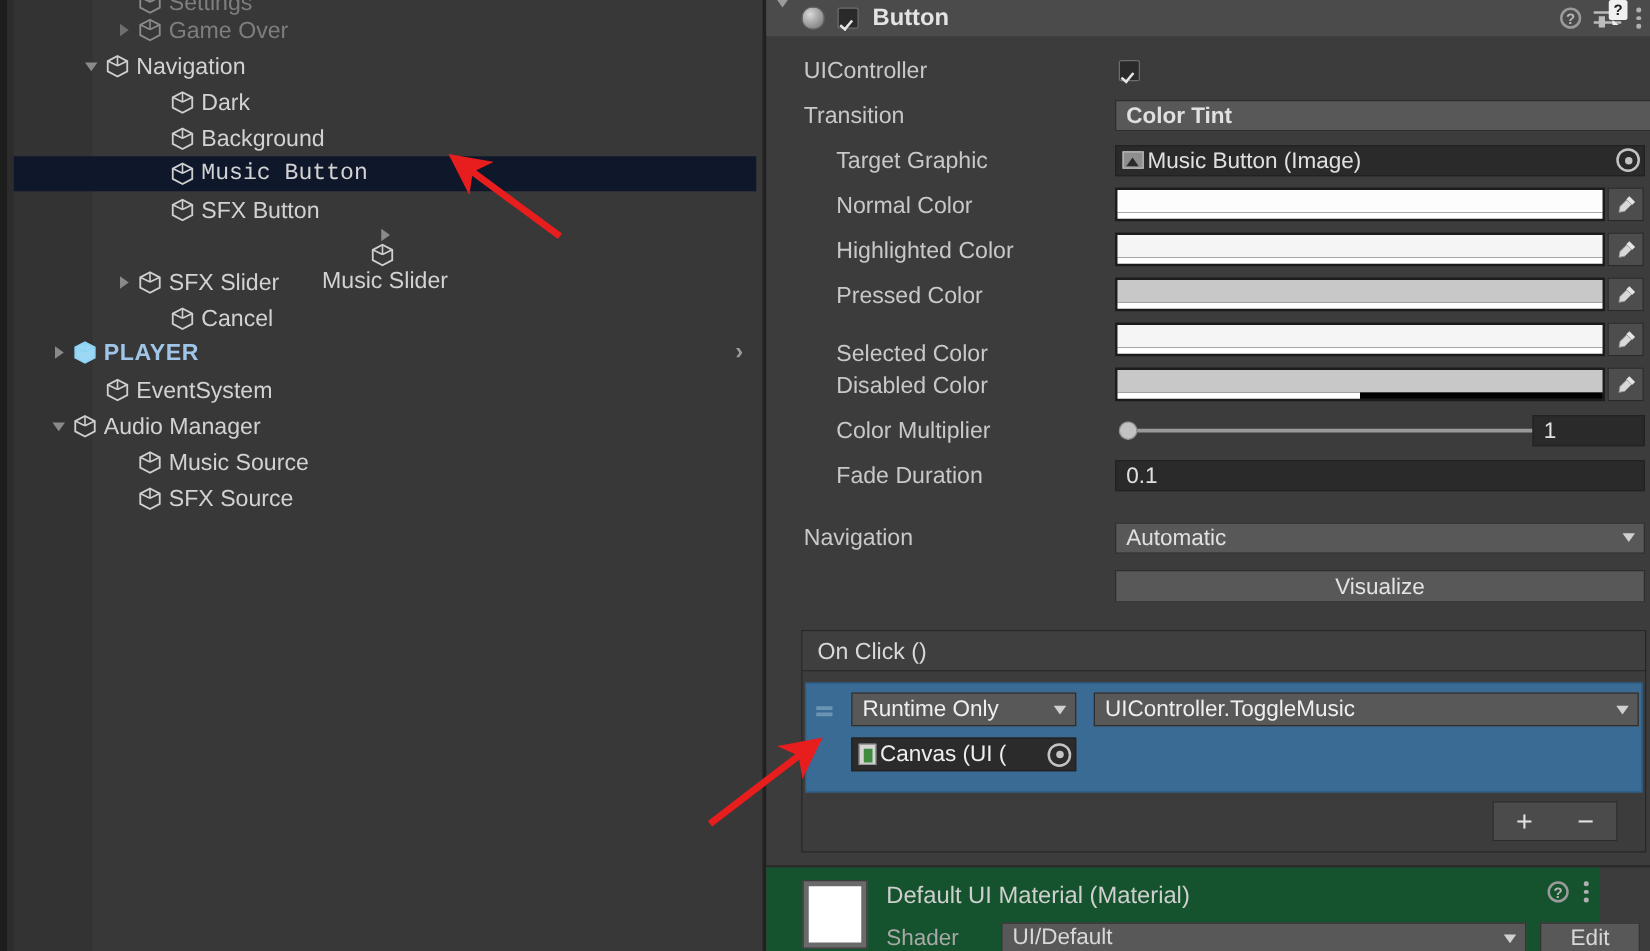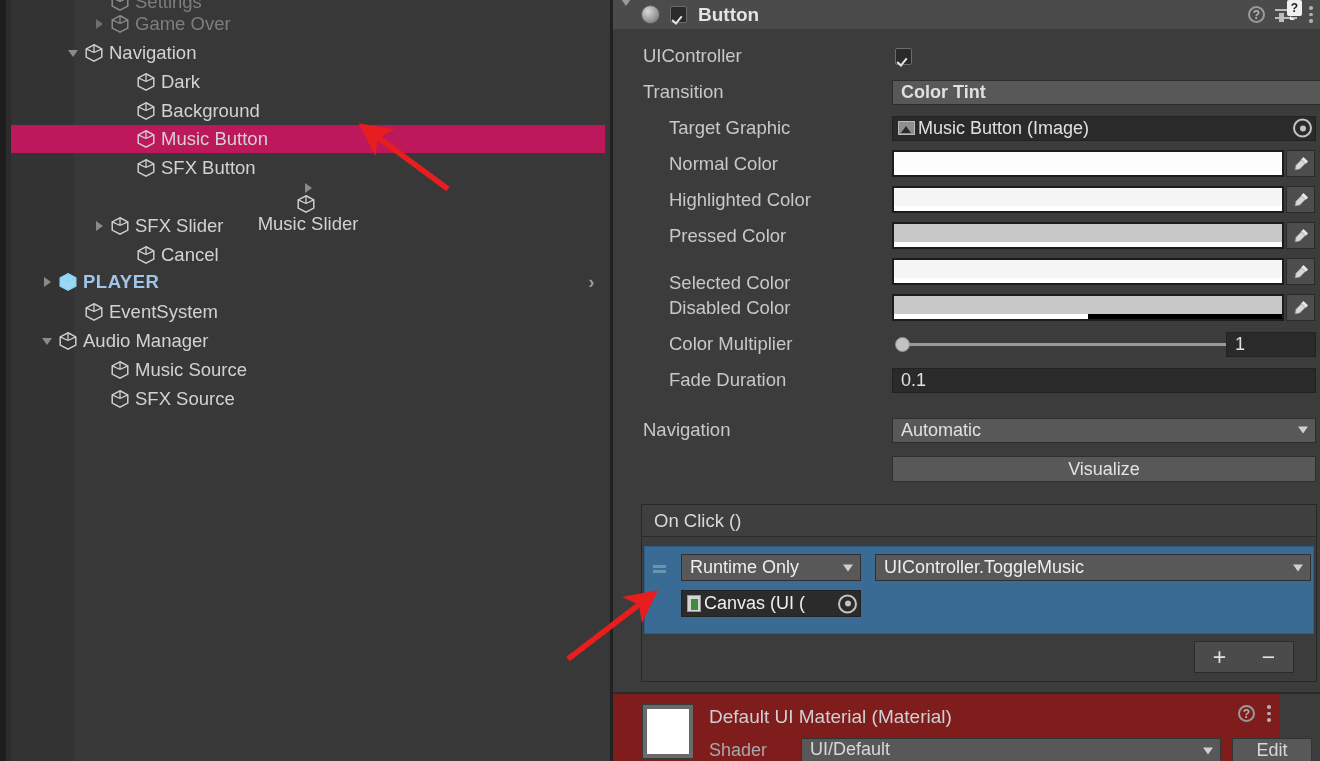--- a/index.html
+++ b/index.html
@@ -27,21 +27,21 @@
   .h-left-band {
     position: absolute; left: 11px; top: 0; width: 63px; height: 761px;
     background: #333333;
   }
   .h-rows { position: absolute; left: 0; top: 0; width: 610px; height: 761px; }
   .h-row {
     position: absolute; left: 11px; width: 594px; height: 28px;
     display: flex; align-items: center;
     font-size: 18.5px; color: #d2d2d2; white-space: nowrap;
   }
-  .h-row.sel { background: #be185d; }
+  .h-row.sel { background: #0f172a; font-family: Liberation Mono, monospace; }
   .h-row.dim { color: #7e7e7e; }
   .h-row.prefab { color: #9fc6e8; font-weight: bold; letter-spacing: .5px; }
   .tw {
     width: 20px; min-width: 20px; height: 28px;
     display: flex; align-items: center; justify-content: center;
   }
   .tri-r { width: 0; height: 0; border-left: 7px solid #8a8a8a;
            border-top: 5px solid transparent; border-bottom: 5px solid transparent; }
   .tri-d { width: 0; height: 0; border-top: 7px solid #8a8a8a;
            border-left: 5px solid transparent; border-right: 5px solid transparent; }
@@ -225,21 +225,21 @@
     color: #e0e0e0; font-size: 23px;
   }
 
   
   .mat-sep {
     position: absolute; left: 613px; top: 692px; width: 707px; height: 2px;
     background: #2a2a2a;
   }
   .mat-block {
     position: absolute; left: 613px; top: 694px; width: 667px; height: 67px;
-    background: #7f1d1d;
+    background: #14532d;
   }
   .mat-swatch-box {
     position: absolute; left: 29px; top: 10px; width: 52px; height: 55px;
     background: #6a6a6a; border: 1px solid #3a3a3a; padding: 4px;
   }
   .mat-swatch-box > i { display: block; width: 100%; height: 100%; background: #fff; }
   .mat-title {
     position: absolute; left: 96px; top: 12px;
     font-size: 19px; color: #cfcfcf;
   }

